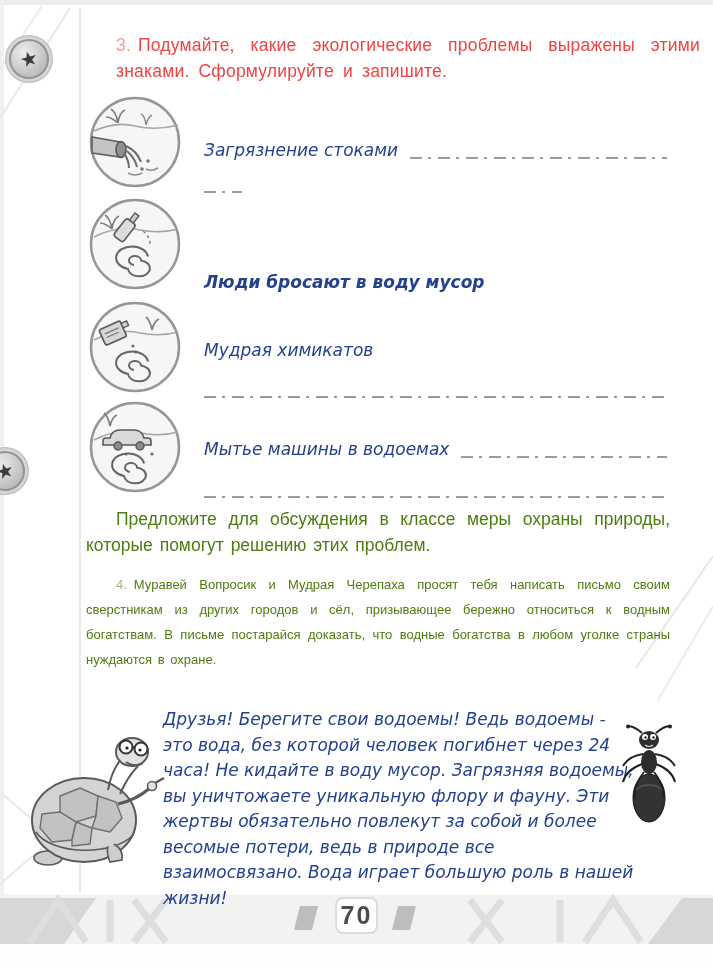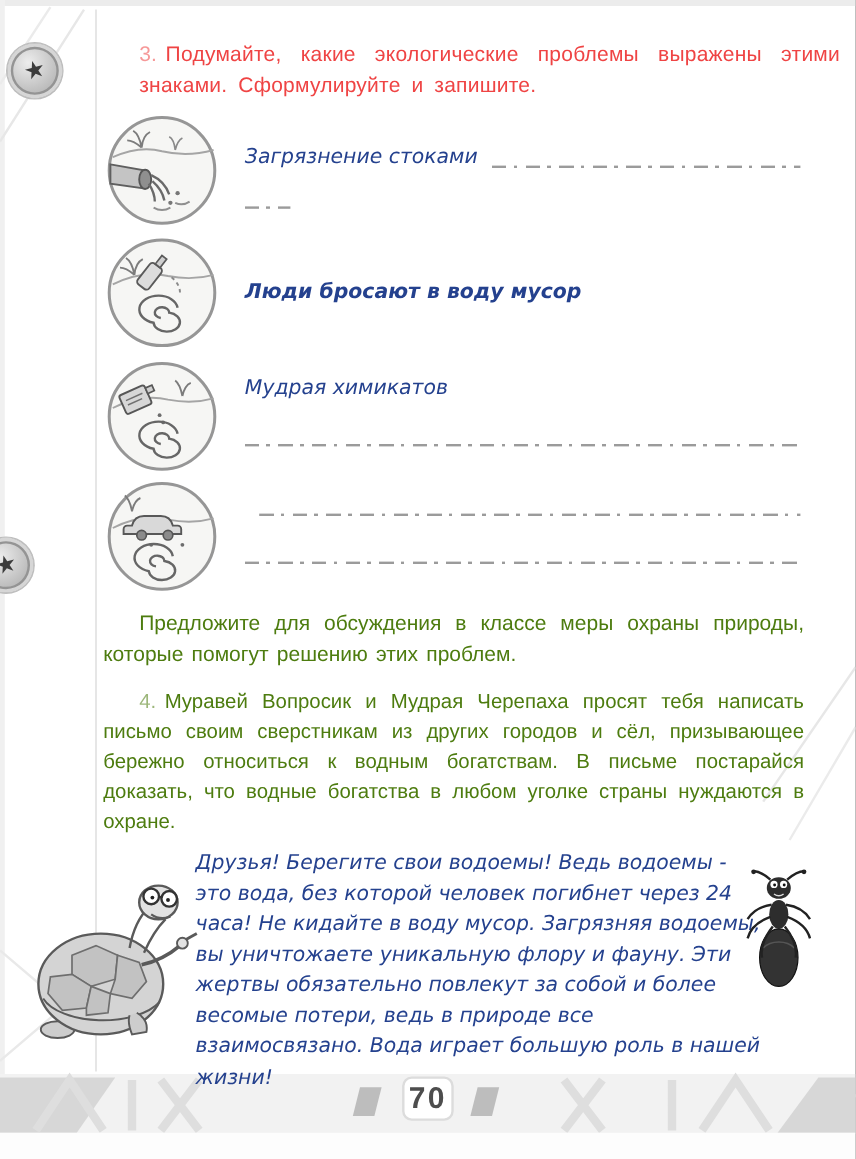--- a/index.html
+++ b/index.html
@@ -12,24 +12,24 @@
          word-spacing:2px;margin:0;}
   .task-head{color:#ef4444;word-spacing:4px;letter-spacing:.2px;margin-left:30px;}
   .tasknum{opacity:.55;margin-right:7px;}
   .indent{text-indent:30px;}
 
   .hand{font-family:"DejaVu Sans",sans-serif;font-style:italic;color:#24418e;
         font-size:17px;line-height:25.5px;}
 
   #task3-head{position:absolute;left:86px;top:32px;width:584px;}
   #discussion{position:absolute;left:86px;top:506px;width:584px;}
-  #task4{position:absolute;left:86px;top:572px;width:584px;font-size:17px;line-height:25px;}
+  #task4{position:absolute;left:86px;top:572px;width:584px;font-size:13px;line-height:25px;}
   #letter{position:absolute;left:163px;top:690px;width:472px;}
 
-  .sign-row{position:absolute;left:88px;right:46px;display:flex;align-items:center;}
+  .sign-row{position:absolute;left:88px;right:46px;display:flex;align-items:flex-end;}
   .sign-icon{flex:0 0 94px;}
   .ansblock{flex:1;margin-left:22px;}
   .ansline{display:flex;align-items:flex-end;}
 
   .dash{height:2px;background:repeating-linear-gradient(90deg,#9b9b9b 0 12px,transparent 12px 18px,
         #9b9b9b 18px 21px,transparent 21px 28px);}
   .tail{flex:1;margin:0 0 4px 12px;}
 
   .medal{position:absolute;width:46px;height:46px;border-radius:50%;
          background:radial-gradient(circle at 38% 35%,#ededed,#c2c2c2 55%,#a0a0a0);
@@ -159,20 +159,21 @@
           <path d="M22,38 q2,-8 10,-8 h14 q8,0 10,8 h4 a3,3 0 0 1 3,3 v4 h-48 v-4 a3,3 0 0 1 3,-3 z" fill="#d9d9d9" stroke="#585858" stroke-width="1.6"></path>
           <circle cx="30" cy="46" r="4" fill="#8b8b8b" stroke="#555555" stroke-width="1.4"></circle>
           <circle cx="52" cy="46" r="4" fill="#8b8b8b" stroke="#555555" stroke-width="1.4"></circle>
           <circle cx="64" cy="54" r="1.6" fill="#6d6d6d"></circle>
           <circle cx="38" cy="54" r="1.6" fill="#6d6d6d"></circle>
           <path d="M42,72 a6,4.5 0 1 1 7,-4.5 a11,8 0 1 1 -13,8.5 a16,11.5 0 1 1 20,-12.5" fill="none" stroke="#666666" stroke-width="2"></path>
         </svg>
       </div>
       <div class="ansblock" style="margin-top:-2px;">
         <div class="ansline">
+          <span class="hand">Мытье машины в водоемах</span>
           <span class="dash tail"></span>
         </div>
         <div class="dash" style="margin-top:34px;"></div>
       </div>
     </div>
 
     <p class="print indent" id="discussion">Предложите для обсуждения в классе меры охраны природы, которые помогут решению этих проблем.</p>
 
     <p class="print indent" id="task4"><span class="tasknum">4.</span><span>Муравей Вопросик и Мудрая Черепаха просят тебя написать письмо своим сверстникам из других городов и сёл, призывающее бережно относиться к водным богатствам. В письме постарайся доказать, что водные богатства в любом уголке страны нуждаются в охране.</span></p>
 

